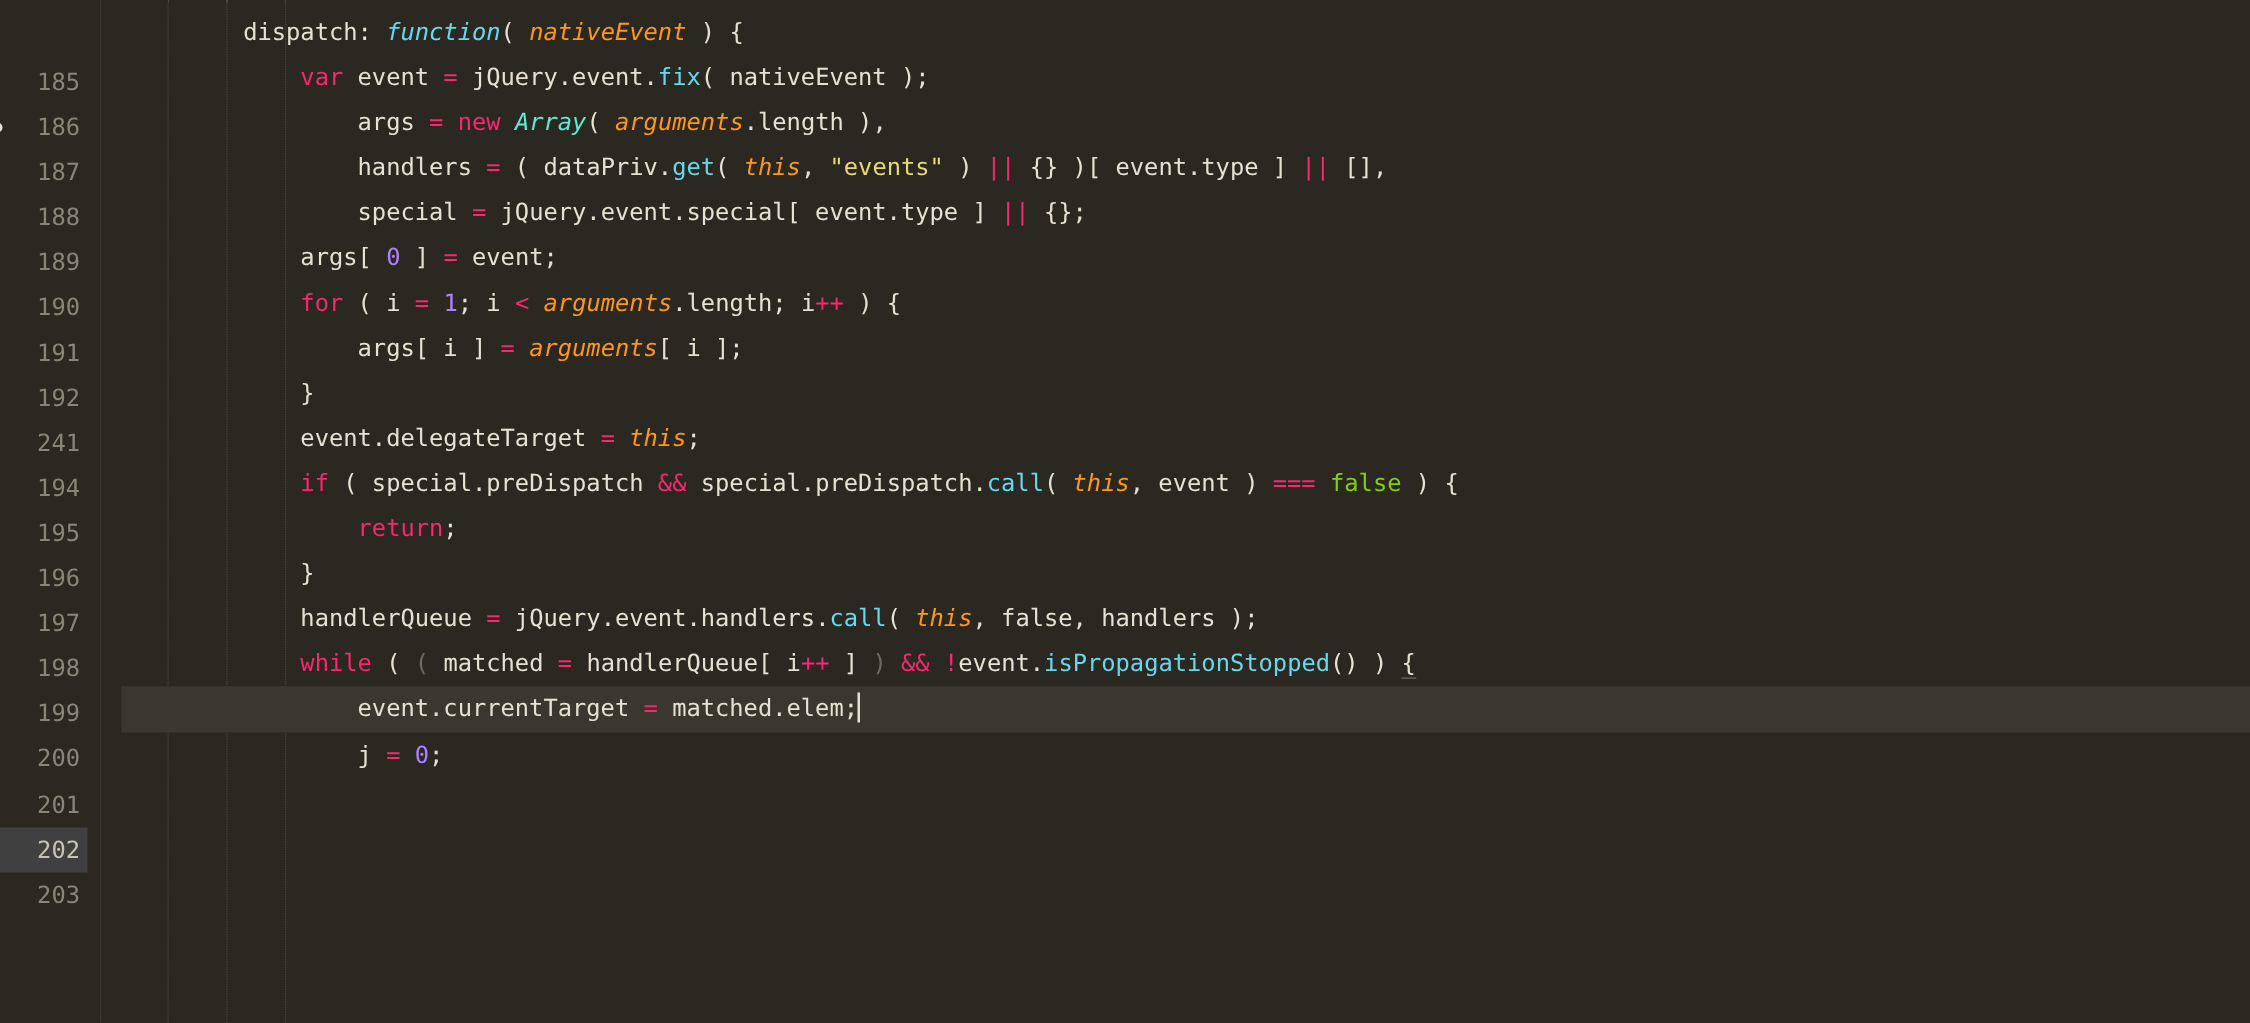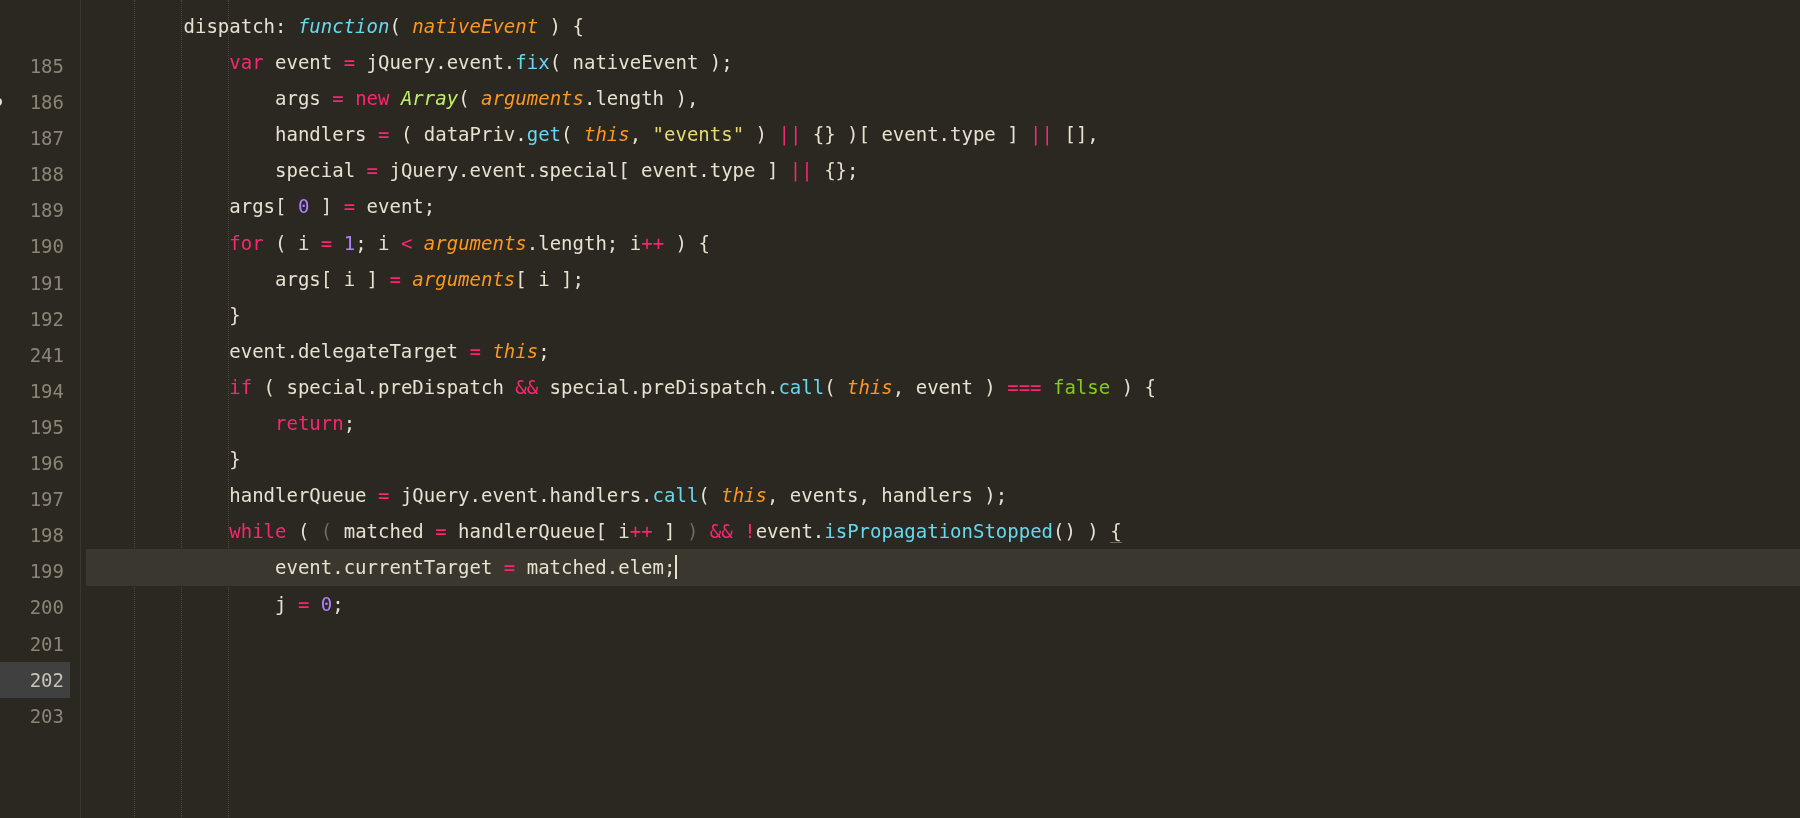--- a/index.html
+++ b/index.html
@@ -44,21 +44,21 @@
     left: -6px;
     top: 50%;
     transform: translateY(-50%);
     width: 8px;
     height: 8px;
     border-radius: 50%;
     background: #e6e1d1;
   }
   .code-area {
     flex: 1;
-    padding: 8px 0 0 5px;
+    padding: 8px 0 0 16px;
     position: relative;
     border-left: 1px solid #3a372e;
   }
   .indent-guide {
     position: absolute;
     top: 0;
     bottom: 0;
     width: 0;
     border-left: 1px dotted #4a4638;
   }
@@ -79,21 +79,21 @@
     background: #e6e1d1;
     vertical-align: middle;
     margin-bottom: 4px;
   }
 
   
   .tk-def   { color: #e6e1d1; }            
   .tk-kw    { color: #f92672; }            
   .tk-kw-it { color: #66d9ef; font-style: italic; } 
   .tk-this  { color: #fd971f; font-style: italic; } 
-  .tk-type  { color: #bef264; font-style: italic; } 
+  .tk-type  { color: #5eead4; font-style: italic; } 
   .tk-fn    { color: #66d9ef; }            
   .tk-num   { color: #ae81ff; }            
   .tk-str   { color: #e6db74; }            
   .tk-op    { color: #f92672; }            
   .tk-bool  { color: #84cc16; }            
   .tk-par-c { color: #6e6a5e; }            
   .ul       { border-bottom: 1px solid #6e6a5e; }
 </style>
 </head>
 <body>
@@ -131,19 +131,19 @@
         <div class="code-line"><span class="tk-def">                </span><span class="tk-def">handlers </span><span class="tk-op">=</span><span class="tk-def"> ( dataPriv.</span><span class="tk-fn">get</span><span class="tk-def">( </span><span class="tk-this">this</span><span class="tk-def">, </span><span class="tk-str">"events"</span><span class="tk-def"> ) </span><span class="tk-op">||</span><span class="tk-def"> {} )[ event.type ] </span><span class="tk-op">||</span><span class="tk-def"> [],</span></div>
         <div class="code-line"><span class="tk-def">                </span><span class="tk-def">special </span><span class="tk-op">=</span><span class="tk-def"> jQuery.event.special[ event.type ] </span><span class="tk-op">||</span><span class="tk-def"> {};</span></div>
         <div class="code-line"><span class="tk-def">            </span><span class="tk-def">args[ </span><span class="tk-num">0</span><span class="tk-def"> ] </span><span class="tk-op">=</span><span class="tk-def"> event;</span></div>
         <div class="code-line"><span class="tk-def">            </span><span class="tk-kw">for</span><span class="tk-def"> ( i </span><span class="tk-op">=</span><span class="tk-def"> </span><span class="tk-num">1</span><span class="tk-def">; i </span><span class="tk-op">&lt;</span><span class="tk-def"> </span><span class="tk-this">arguments</span><span class="tk-def">.length; i</span><span class="tk-op">++</span><span class="tk-def"> ) {</span></div>
         <div class="code-line"><span class="tk-def">                </span><span class="tk-def">args[ i ] </span><span class="tk-op">=</span><span class="tk-def"> </span><span class="tk-this">arguments</span><span class="tk-def">[ i ];</span></div>
         <div class="code-line"><span class="tk-def">            </span><span class="tk-def">}</span></div>
         <div class="code-line"><span class="tk-def">            </span><span class="tk-def">event.delegateTarget </span><span class="tk-op">=</span><span class="tk-def"> </span><span class="tk-this">this</span><span class="tk-def">;</span></div>
         <div class="code-line"><span class="tk-def">            </span><span class="tk-kw">if</span><span class="tk-def"> ( special.preDispatch </span><span class="tk-op">&amp;&amp;</span><span class="tk-def"> special.preDispatch.</span><span class="tk-fn">call</span><span class="tk-def">( </span><span class="tk-this">this</span><span class="tk-def">, event ) </span><span class="tk-op">===</span><span class="tk-def"> </span><span class="tk-bool">false</span><span class="tk-def"> ) {</span></div>
         <div class="code-line"><span class="tk-def">                </span><span class="tk-kw">return</span><span class="tk-def">;</span></div>
         <div class="code-line"><span class="tk-def">            </span><span class="tk-def">}</span></div>
-        <div class="code-line"><span class="tk-def">            </span><span class="tk-def">handlerQueue </span><span class="tk-op">=</span><span class="tk-def"> jQuery.event.handlers.</span><span class="tk-fn">call</span><span class="tk-def">( </span><span class="tk-this">this</span><span class="tk-def">, events, handlers );</span></div>
+        <div class="code-line"><span class="tk-def">            </span><span class="tk-def">handlerQueue </span><span class="tk-op">=</span><span class="tk-def"> jQuery.event.handlers.</span><span class="tk-fn">call</span><span class="tk-def">( </span><span class="tk-this">this</span><span class="tk-def">, false, handlers );</span></div>
         <div class="code-line"><span class="tk-def">            </span><span class="tk-kw">while</span><span class="tk-def"> ( </span><span class="tk-par-c">(</span><span class="tk-def"> matched </span><span class="tk-op">=</span><span class="tk-def"> handlerQueue[ i</span><span class="tk-op">++</span><span class="tk-def"> ] </span><span class="tk-par-c">)</span><span class="tk-def"> </span><span class="tk-op">&amp;&amp;</span><span class="tk-def"> </span><span class="tk-op">!</span><span class="tk-def">event.</span><span class="tk-fn">isPropagationStopped</span><span class="tk-def">() ) </span><span class="tk-def ul">{</span></div>
         <div class="code-line current"><span class="tk-def">                </span><span class="tk-def">event.currentTarget </span><span class="tk-op">=</span><span class="tk-def"> matched.elem;</span><span class="cursor"></span></div>
         <div class="code-line"><span class="tk-def">                </span><span class="tk-def">j </span><span class="tk-op">=</span><span class="tk-def"> </span><span class="tk-num">0</span><span class="tk-def">;</span></div>
       </div>
   </div>
 </div>
 
 </body></html>

